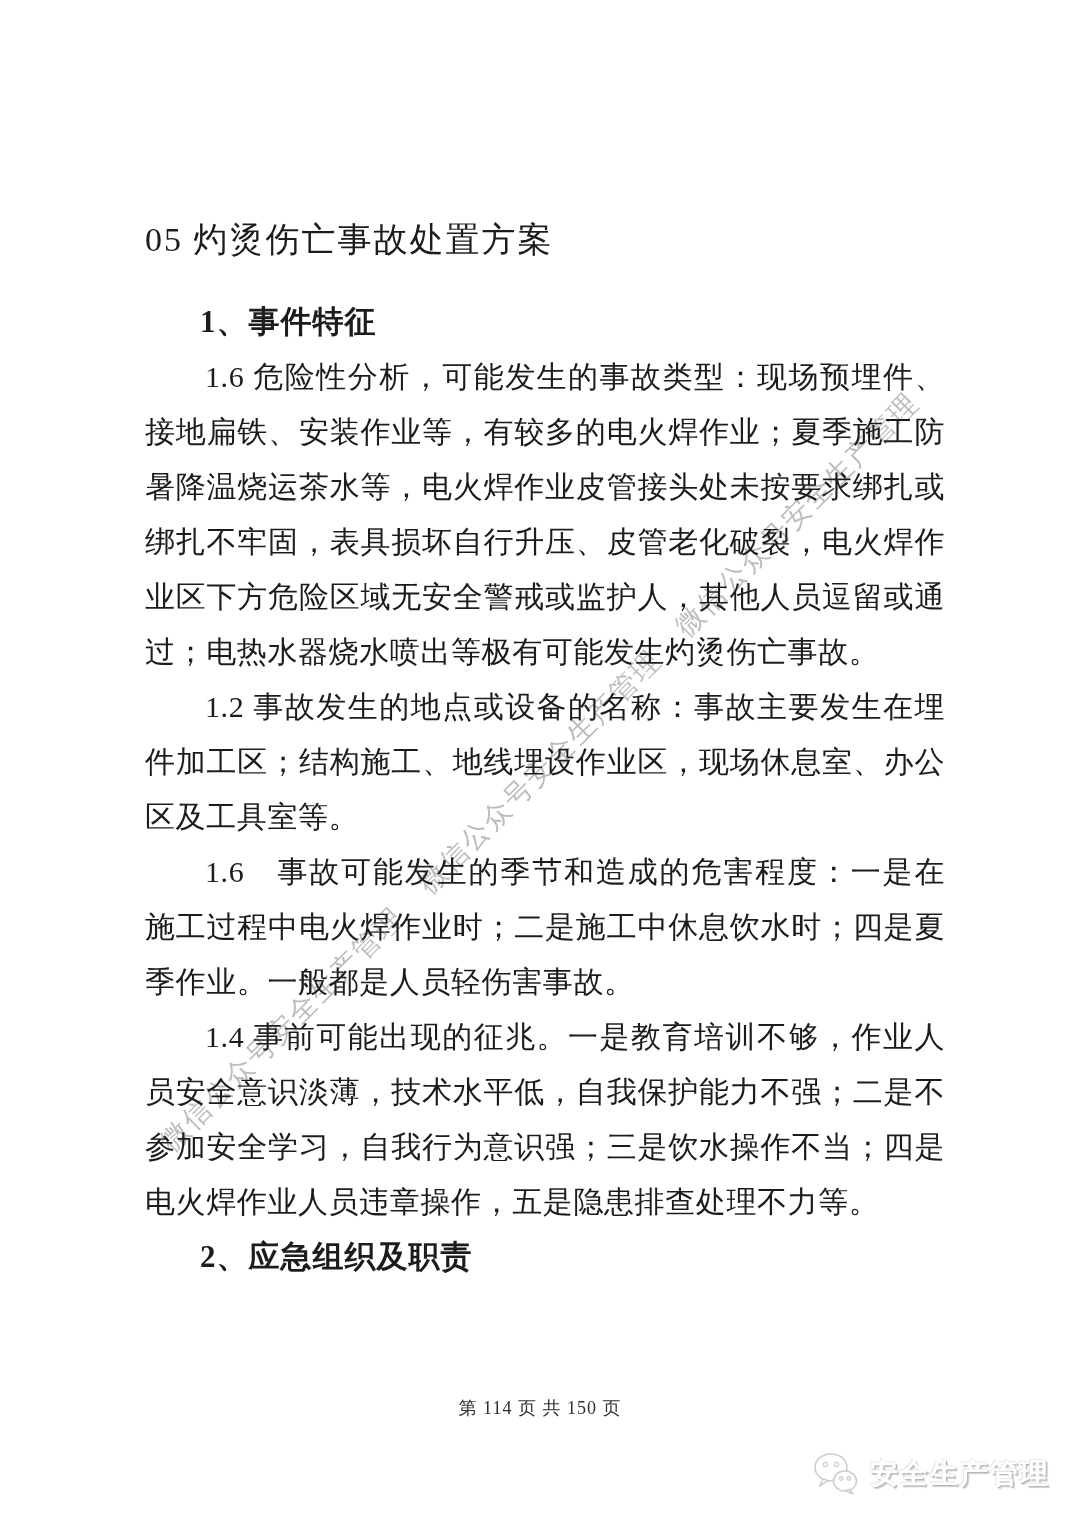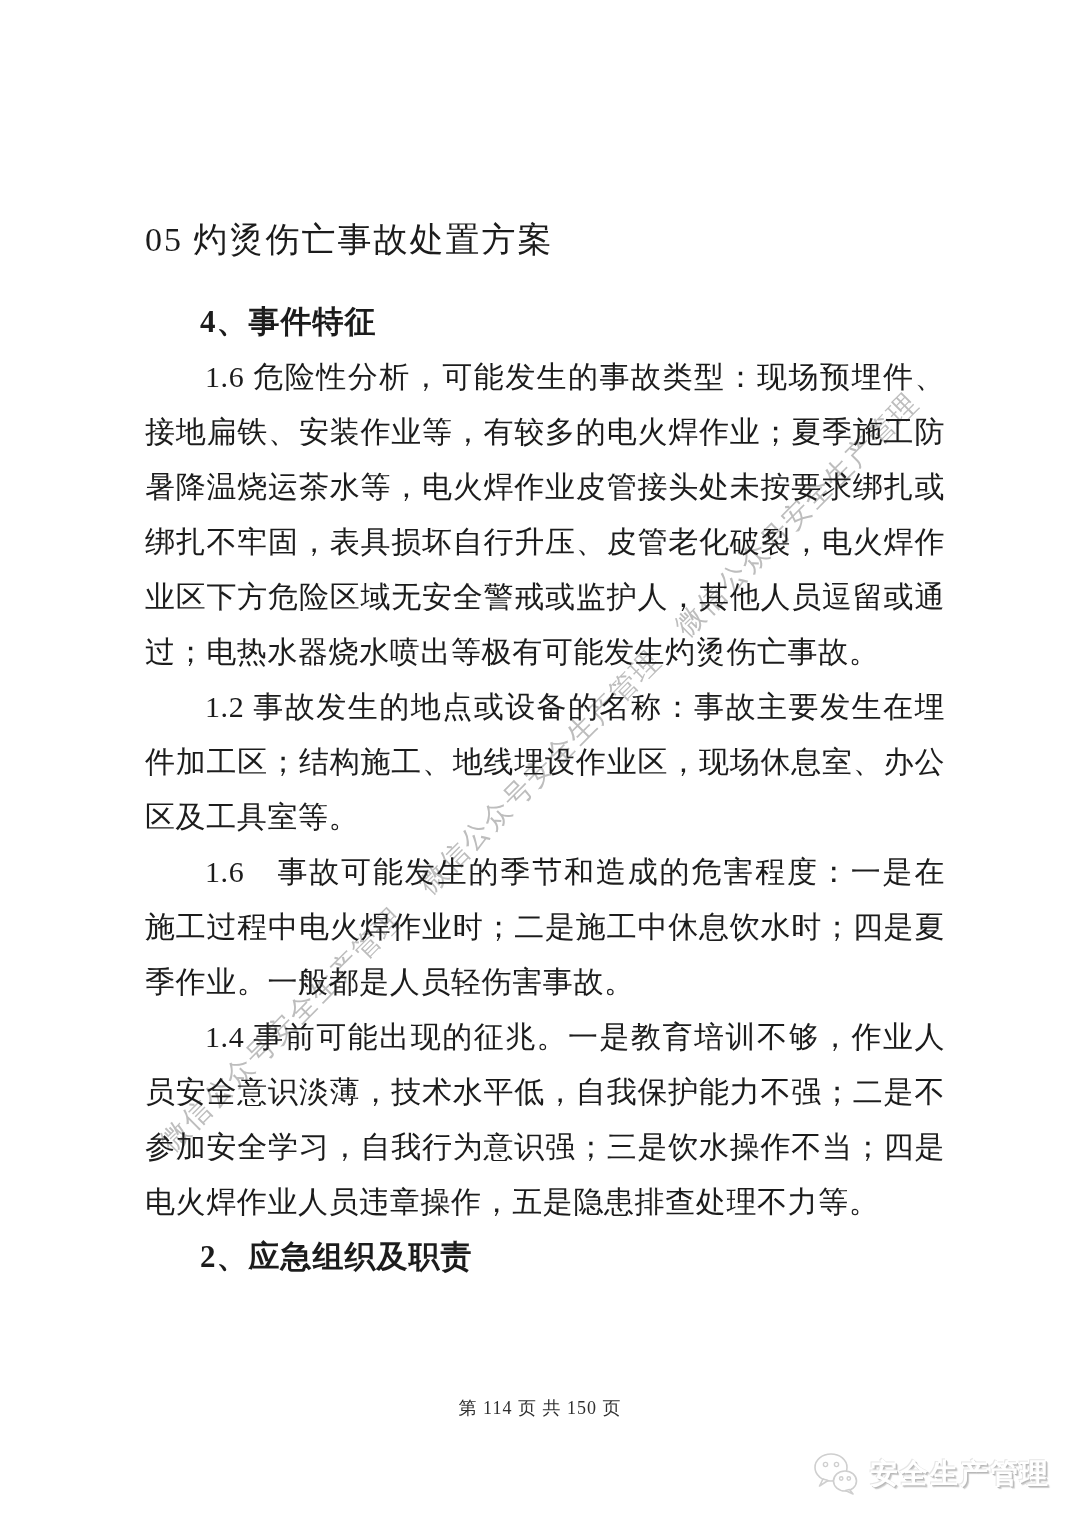--- a/index.html
+++ b/index.html
@@ -104,21 +104,21 @@
 
   <div class="watermark-band">
     <span>微信公众号安全生产管理</span>
     <span>微信公众号安全生产管理</span>
     <span>微信公众号安全生产管理</span>
   </div>
 
   <div class="content">
     <h1 class="doc-title">05  灼烫伤亡事故处置方案</h1>
 
-    <h2 class="sec-heading">4、事件特征</h2>
+    <h2 class="sec-heading">1、事件特征</h2>
 
     <p class="para">1.6 危险性分析，可能发生的事故类型：现场预埋件、接地扁铁、安装作业等，有较多的电火焊作业；夏季施工防暑降温烧运茶水等，电火焊作业皮管接头处未按要求绑扎或绑扎不牢固，表具损坏自行升压、皮管老化破裂，电火焊作业区下方危险区域无安全警戒或监护人，其他人员逗留或通过；电热水器烧水喷出等极有可能发生灼烫伤亡事故。</p>
 
     <p class="para">1.2 事故发生的地点或设备的名称：事故主要发生在埋件加工区；结构施工、地线埋设作业区，现场休息室、办公区及工具室等。</p>
 
     <p class="para">1.6　事故可能发生的季节和造成的危害程度：一是在施工过程中电火焊作业时；二是施工中休息饮水时；四是夏季作业。一般都是人员轻伤害事故。</p>
 
     <p class="para">1.4 事前可能出现的征兆。一是教育培训不够，作业人员安全意识淡薄，技术水平低，自我保护能力不强；二是不参加安全学习，自我行为意识强；三是饮水操作不当；四是电火焊作业人员违章操作，五是隐患排查处理不力等。</p>
 
     <h2 class="sec-heading second">2、应急组织及职责</h2>

